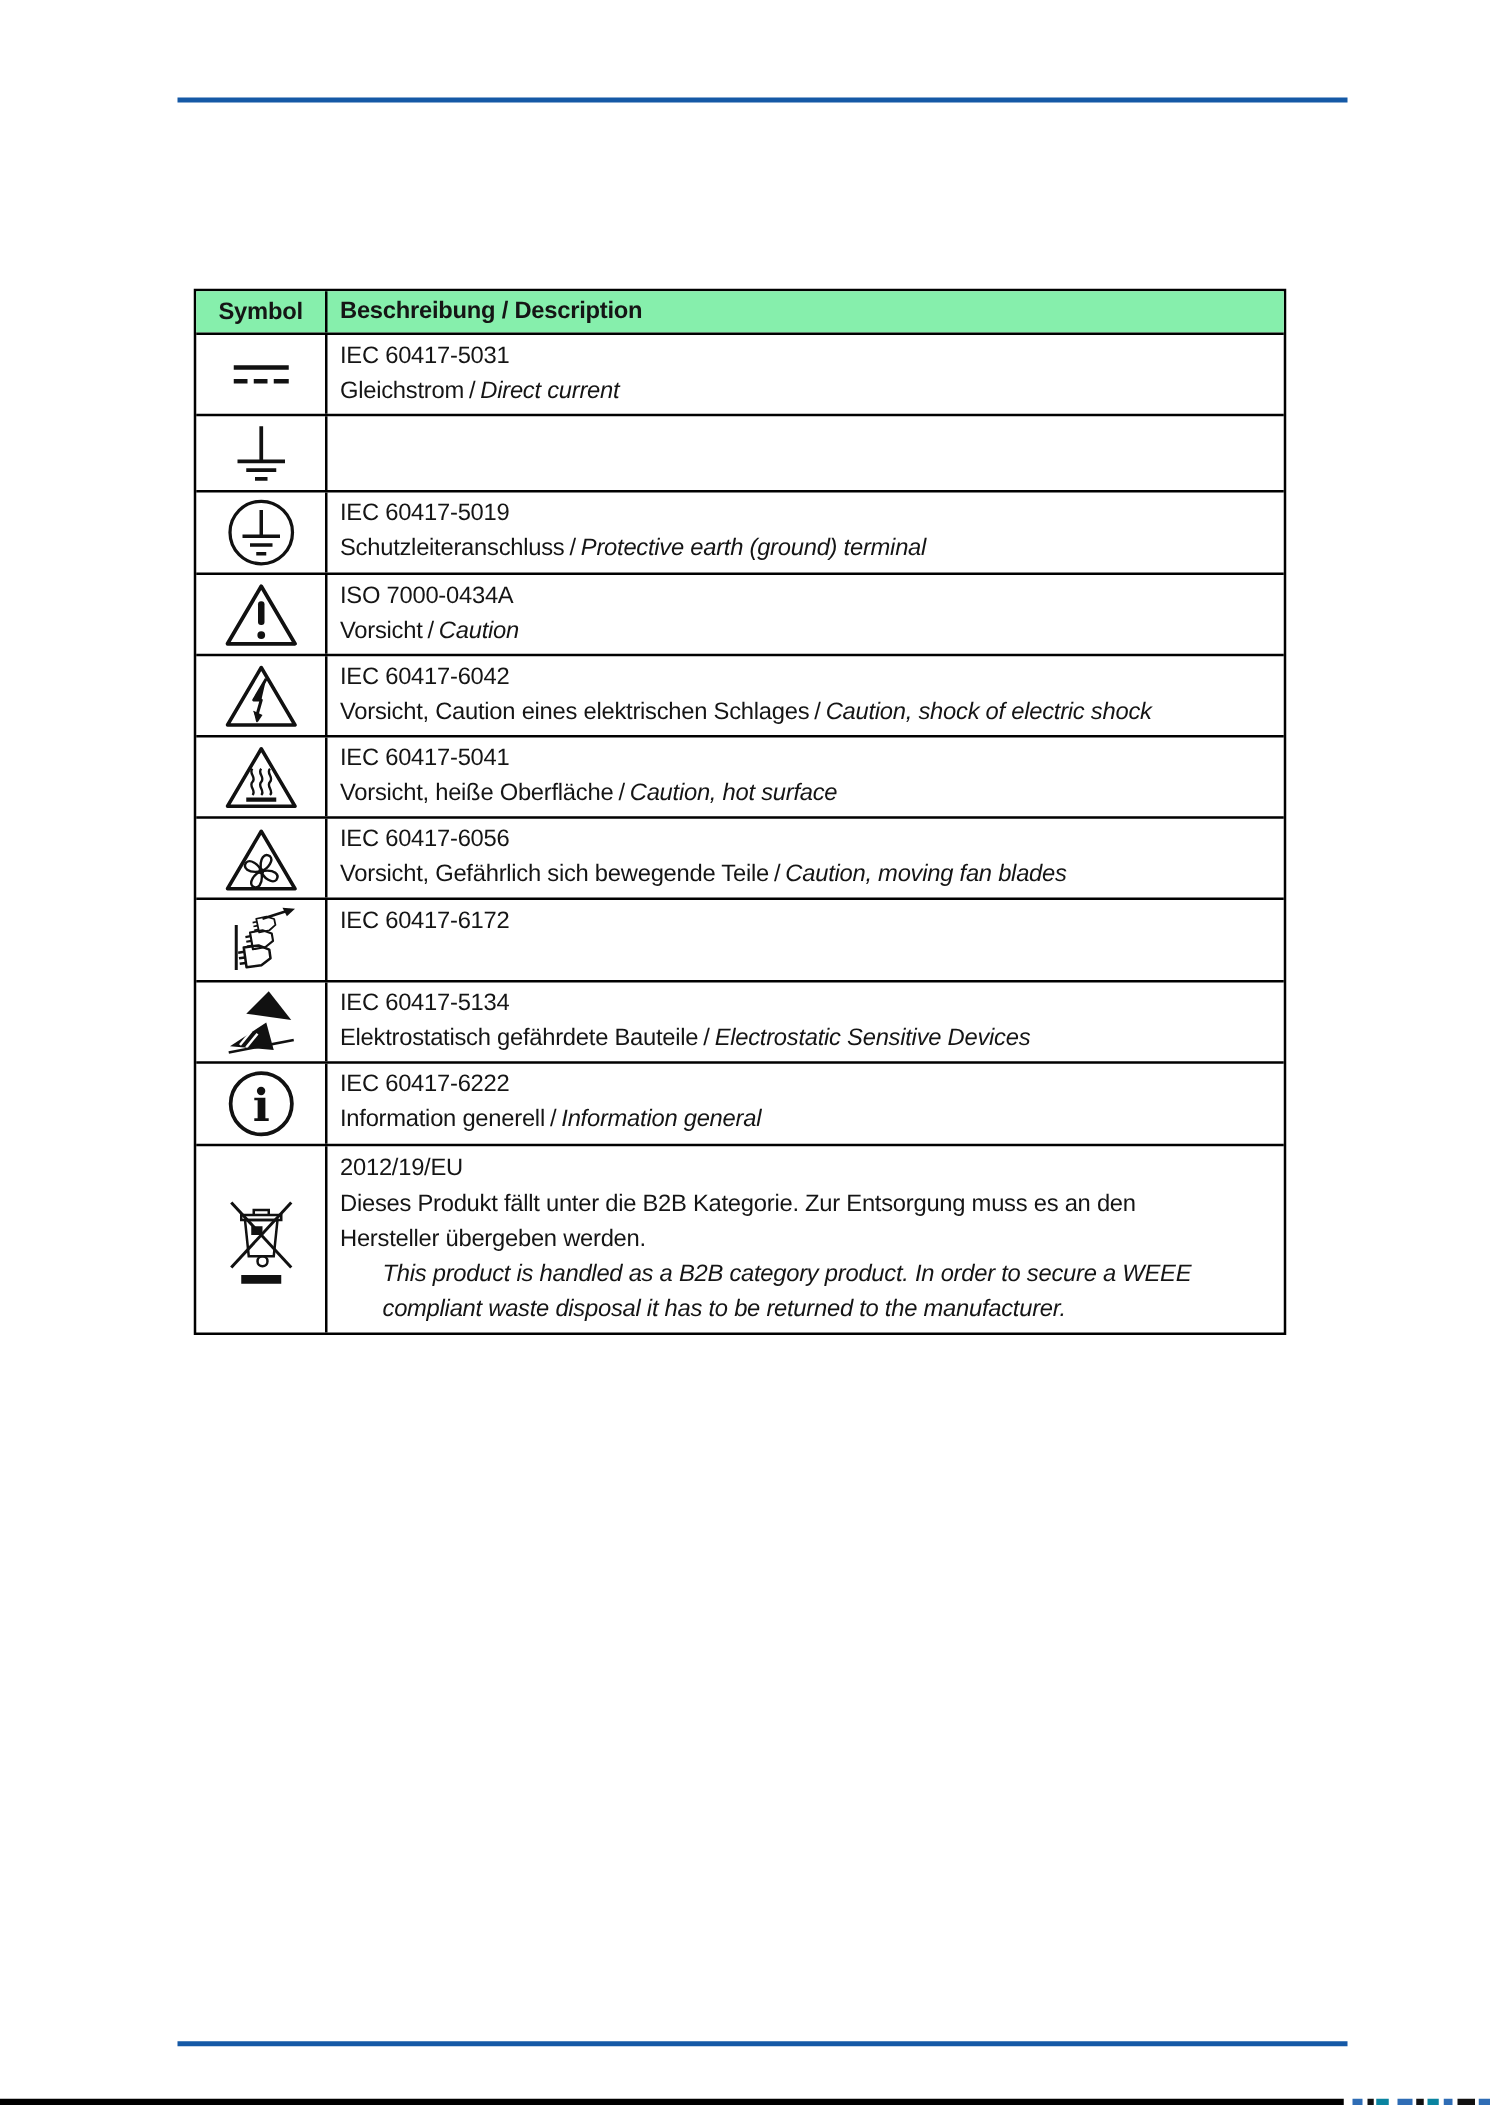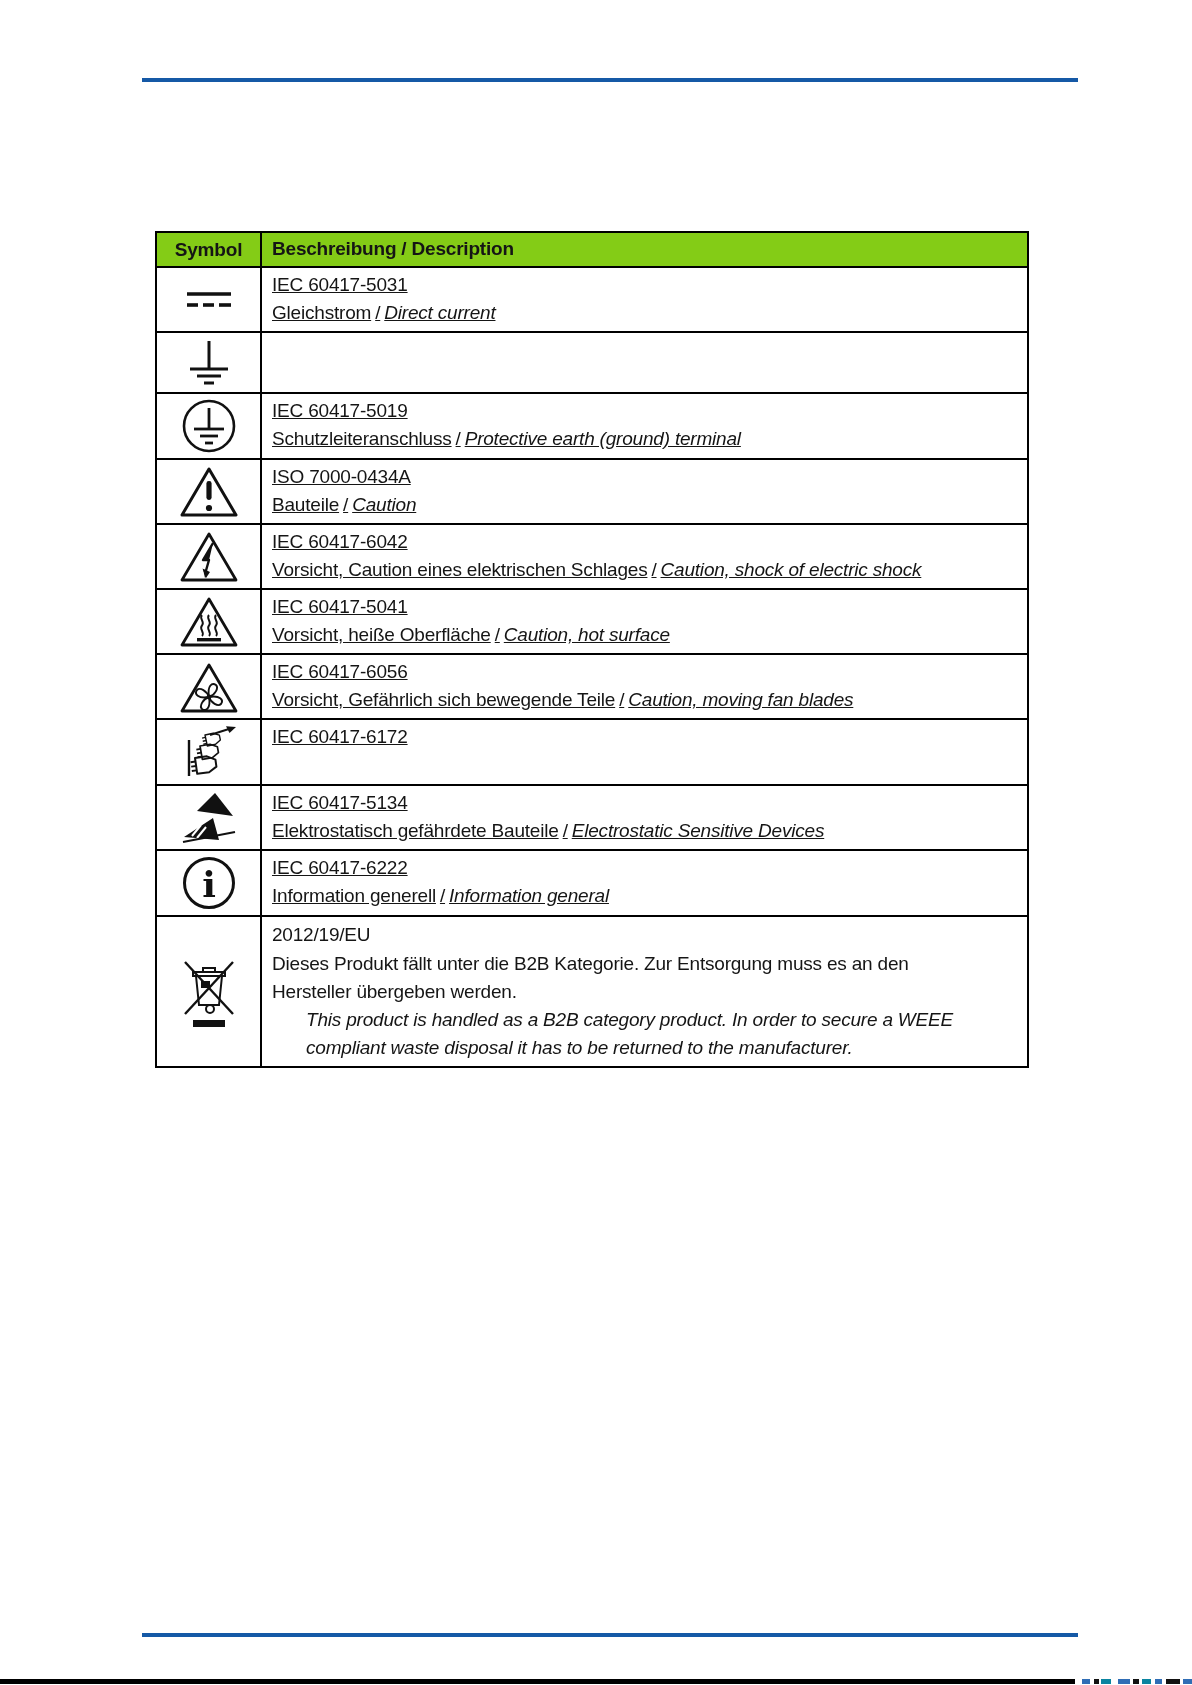--- a/index.html
+++ b/index.html
@@ -21,32 +21,32 @@
 
   .symtable {
     position:absolute; left:155px; top:231px; width:874px;
     border:2px solid #000;
     font-size:19px;
     letter-spacing:-0.2px;
   }
   .trow { display:flex; min-height:61px; }
   .trow + .trow { border-top:2px solid #000; }
   .thead {
-    min-height:33px; background:#84cc16;
+    min-height:33px; background:#86efac;
     font-weight:bold; align-items:center;justify-content:center;
   }
   .sym-cell {
     width:105px; flex:none;
     border-right:2px solid #000;
     display:flex; align-items:center; justify-content:center;
     padding:4px 0;
   }
   .thead .sym-cell { justify-content:center; border-right:2px solid #000; align-self:stretch; display:flex; align-items:center; }
   .desc-cell { flex:1; padding:3px 10px 4px 10px; }
-  .desc-line { line-height:28px; white-space:nowrap;text-decoration:underline; }
+  .desc-line { line-height:28px; white-space:nowrap; }
   .desc-line em { font-style:italic;margin-top:47px; }
   .sep { padding:0 4px; }
   .weee-row { min-height:145px; }
   .weee-row .desc-cell p { line-height:28px; max-width:690px; }
   .weee-row .desc-cell p.en { font-style:italic;margin-left:34px; }
 
   svg.sym { display:block; }
   .stroke { stroke:#111; fill:none; }
 
   .page-edge { position:absolute; left:0; top:1679px; width:1192px; height:6px; }
@@ -117,21 +117,21 @@
     <div class="trow">
       <div class="sym-cell">
         <svg class="sym" width="60" height="54" viewBox="0 0 60 54">
           <polygon class="stroke" points="30,4 57,50 3,50" stroke-width="3" stroke-linejoin="round"></polygon>
           <rect x="27.4" y="16" width="5.2" height="19" rx="2.4" fill="#111"></rect>
           <circle cx="30" cy="43" r="3.1" fill="#111"></circle>
         </svg>
       </div>
       <div class="desc-cell">
         <div class="desc-line"><span>ISO 7000-0434A</span></div>
-        <div class="desc-line"><span>Bauteile</span><span class="sep">/</span><em>Caution</em></div>
+        <div class="desc-line"><span>Vorsicht</span><span class="sep">/</span><em>Caution</em></div>
       </div>
     </div>
 
     <div class="trow">
       <div class="sym-cell">
         <svg class="sym" width="60" height="54" viewBox="0 0 60 54">
           <polygon class="stroke" points="30,4 57,50 3,50" stroke-width="2.8" stroke-linejoin="round"></polygon>
           <path d="M34 13 L24 30 L30 30 L26 44 L29 44 L26 48 L24 39 L27.5 41 Z" fill="#111"></path>
           <path class="stroke" d="M34 13 L24 30 L30 30 L26 44" stroke-width="2.4" stroke-linejoin="round"></path>
           <polygon points="27,48 23.5,38.5 31,42" fill="#111"></polygon>

